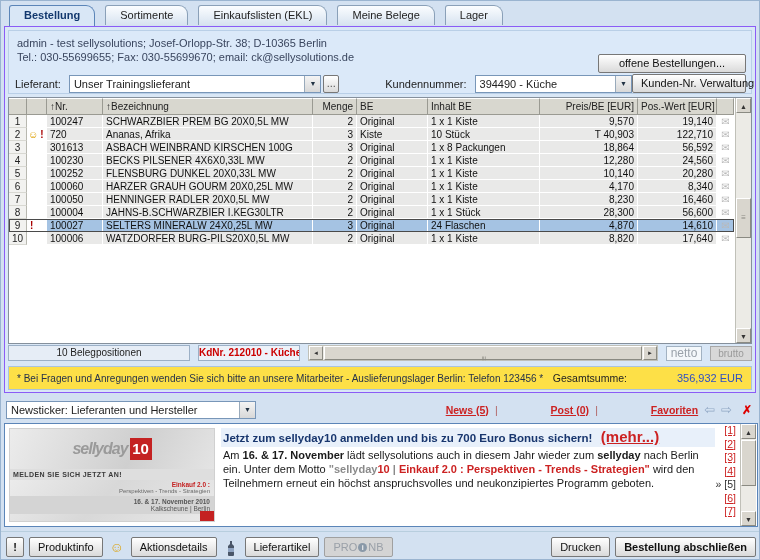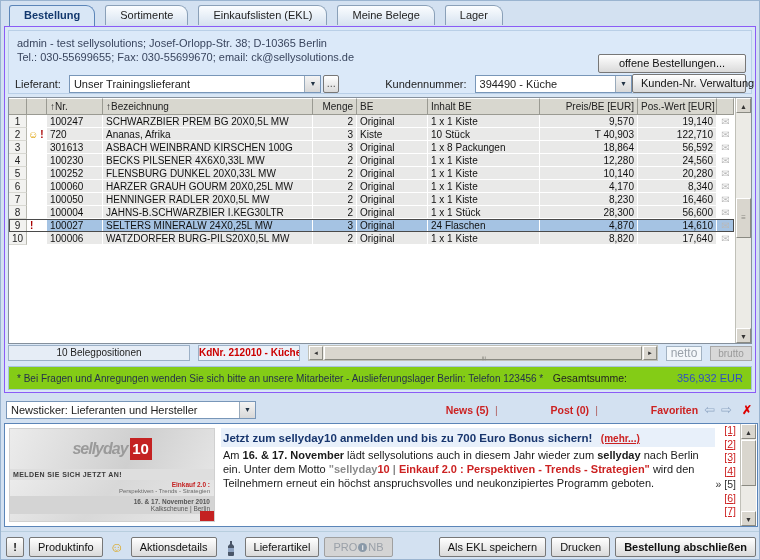--- a/index.html
+++ b/index.html
@@ -91,51 +91,51 @@
   .kdnr-box { width:102px; height:16px; background:#edf2f9; border:1px solid #9cb0c6; font-size:10px; line-height:14px; text-align:center; color:#cc0000; font-weight:bold; white-space:nowrap; overflow:hidden; }
   .hscroll { flex:1; height:16px; position:relative; background:#ecebe6; border:1px solid #c0c0b8; }
   .hbtn { position:absolute; top:0; width:14px; height:14px; background:#d9d6ce; border:1px solid; border-color:#fff #8a8a82 #8a8a82 #fff; font-size:6px; line-height:13px; text-align:center; color:#333; }
   .hbtn.left { left:0; } .hbtn.right { right:0; }
   .hthumb { position:absolute; top:0; left:15px; right:15px; height:14px; background:#d9d6ce; border:1px solid; border-color:#fff #8a8a82 #8a8a82 #fff; text-align:center; }
   .hthumb span { display:inline-block; transform:rotate(90deg); color:#8a8a82; font-size:8px; line-height:13px; }
   .netto-btn { width:36px; height:15px; font-size:12px; line-height:13px; text-align:center; color:#9aa2aa; background:#f4f8fb; border:1px solid #a2b2c2; }
   .brutto-btn { width:42px; height:15px; font-size:10px; line-height:13px; text-align:center; color:#9a9a9a; background:#d8d8d8; border:1px solid #a8a8a8; }
 
   
-  .status-bar { position:absolute; top:339px; left:3px; width:744px; height:24px; background:#84cc16; border:1px solid #a9c3de; display:flex; align-items:center; padding:0 8px; }
+  .status-bar { position:absolute; top:339px; left:3px; width:744px; height:24px; background:#fde047; border:1px solid #a9c3de; display:flex; align-items:center; padding:0 8px; }
   .status-msg { font-size:10px; color:#26324a; white-space:nowrap; overflow:hidden; }
   .gs-label { margin-left:auto; font-size:10.5px; color:#222; padding-right:50px; }
   .gs-value { font-size:11px; color:#2f4fc4; white-space:nowrap; }
 
   
   .ticker-bar { position:absolute; top:397px; left:3px; width:754px; height:23px; display:flex; align-items:center; }
   .combo-ticker { width:250px; margin-left:2px; }
   .ticker-links { margin-left:auto; display:flex; align-items:center; gap:6px; font-size:10.5px; }
-  .tlink { color:#cc2222; font-weight:bold; cursor:default; white-space:nowrap;padding-left:47px; }
+  .tlink { color:#cc2222; text-decoration:underline; font-weight:bold; cursor:default; white-space:nowrap;padding-left:47px; }
   .tsep { color:#b06060; }
   .tarrow { color:#93a9c6; font-size:13px; cursor:default; }
   .tclose { color:#dd0000; font-weight:bold; font-size:12px; margin:0 6px 0 4px; cursor:default; }
 
   
   .news-panel { position:absolute; top:422px; left:3px; width:754px; height:104px; background:#fff; border:1px solid #5b85b8; }
   .banner { position:absolute; left:4px; top:4px; width:206px; height:94px; background:linear-gradient(135deg,#f4f4f4,#d8d8d8 55%,#e9e9e9); border:1px solid #d0d0d0; overflow:hidden; font-family:"Liberation Sans",sans-serif; }
   .banner-top { height:40px; display:flex; align-items:center; justify-content:center; gap:2px; background:linear-gradient(115deg,#ececec,#cfcfcf 60%,#e4e4e4); }
   .banner-brand { font-size:16px; font-weight:bold; font-style:italic; color:#9a9a9a; letter-spacing:-1px; }
   .banner-num { width:22px; height:22px; background:#c42222; color:#fff; font-size:15px; font-weight:bold; text-align:center; line-height:22px; }
   .banner-cta { font-size:7px; font-weight:bold; color:#3a3a3a; letter-spacing:0.4px; padding:2px 3px; background:#dedede; }
   .banner-l2 { font-size:6.5px; font-weight:bold; color:#c42222; text-align:right; padding:1px 4px 0; }
   .banner-l3 { font-size:6px; color:#6a6a6a; text-align:right; padding:0 4px 2px; }
   .banner-l4 { font-size:6.5px; font-weight:bold; color:#555; text-align:right; padding:2px 4px 0; background:#d4d4d4; }
   .banner-l5 { font-size:6.5px; color:#555; text-align:right; padding:0 4px 2px; background:#d4d4d4; }
   .banner-red { position:absolute; right:0; bottom:0; width:14px; height:10px; background:#c42222; }
 
   .news-content { position:absolute; left:216px; top:4px; width:494px; }
   .news-headline-row { background:#e8f0fa; padding:0 2px 1px; }
   .news-headline { font-size:11.5px; font-weight:bold; color:#18366e; }
-  .mehr-link { font-size:10px; color:#cc2222; text-decoration:underline; font-weight:bold; margin-left:4px; cursor:default; }
+  .mehr-link { font-size:15px; color:#cc2222; text-decoration:underline; font-weight:bold; margin-left:4px; cursor:default; }
   .news-body { margin-top:1px; font-size:11px; line-height:14px; color:#1a1a1a; padding:0 2px; }
   .seg-b { font-weight:bold; }
   .seg-grey { color:#8a8a8a; font-weight:bold; }
   .seg-red { color:#cc2222; font-weight:bold; }
   .news-pages { position:absolute; right:21px; top:0; width:30px; text-align:right; }
   .page-link { font-size:10.5px; line-height:13.5px; color:#cc2222; text-decoration:underline; cursor:default; white-space:nowrap; }
   .page-link.current { color:#333; text-decoration:none; }
   .vscroll-news { height:102px; right:1px; }
   .vthumb-news { top:16px; height:46px; line-height:44px; }
 
@@ -411,18 +411,17 @@
     <button class="btn btn-main">Aktionsdetails</button>
     <span class="tool-ico">
       <svg class="bottle-svg" width="10" height="15" viewBox="0 0 10 15">
           <path d="M4 0 h2 v3 l2 2 v9 a1 1 0 0 1 -1 1 h-4 a1 1 0 0 1 -1 -1 v-9 l2 -2 z" fill="#4a5668"></path>
           <rect x="2" y="7" width="6" height="4" fill="#8fa3c0"></rect>
         </svg>
     </span>
     <button class="btn btn-main">Lieferartikel</button>
     <button class="btn btn-main disabled"><span>PRO</span><span class="info-circle">i</span><span>NB</span></button>
     <span class="spacer"></span>
-    <button class="btn btn-main">Als EKL speichern</button>
     <button class="btn btn-main">Drucken</button>
     <button class="btn btn-main btn-bold">Bestellung abschließen</button>
   </div>
 
 </div>
 
 </body></html>

